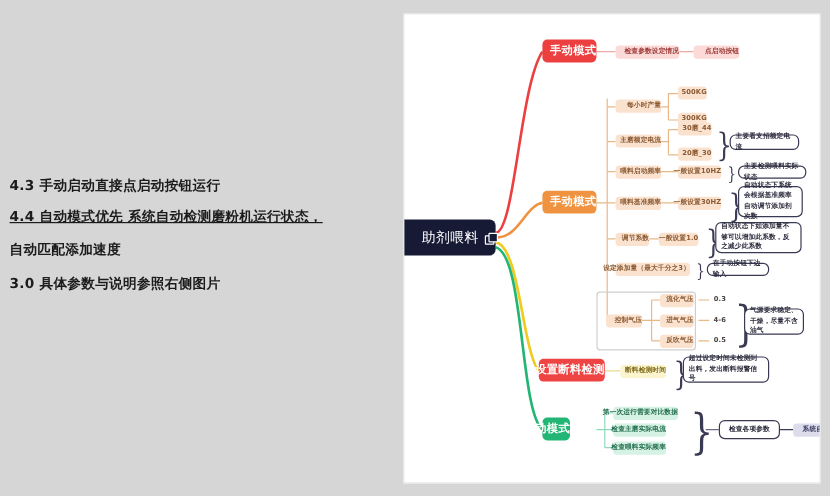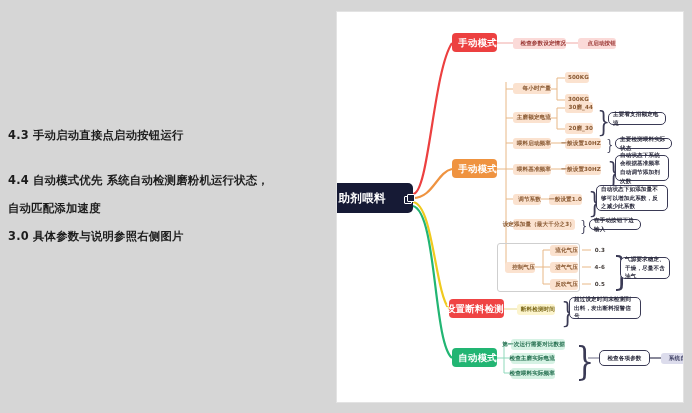--- a/index.html
+++ b/index.html
@@ -17,22 +17,22 @@
   }
   .note-line{
     position:absolute;
     color:#1c1c1c;
     font-size:11.4px;
     font-family:"DejaVu Sans","Liberation Sans",sans-serif;
     font-weight:700;
     white-space:nowrap;
     letter-spacing:.2px;
   }
-  #note-43{left:8px;top:128px;}
-  #note-44{left:8px;top:173px;}
+  #note-43{left:8px;top:147px;}
+  #note-44{left:8px;top:173px;text-decoration:underline;}
   #note-44b{left:8px;top:201px;}
   #note-45{left:8px;top:229px;}
 
   
   #mindmap-panel{
     position:absolute;left:336px;top:11px;width:346px;height:390px;
     background:#ffffff;
     border:1px solid #e3e3e3;
     overflow:hidden;
   }
@@ -46,22 +46,22 @@
     white-space:nowrap;
     font-family:"DejaVu Sans","Liberation Sans",sans-serif;
     line-height:1.25;
   }
 
   
   #node-root{
     left:-5px;top:171px;width:81px;height:30px;
     background:#161a35;color:#ffffff;
     border-radius:5px;
-    font-size:11.5px;font-weight:700;
-    gap:18px;
+    font-size:11.5px;font-weight:400;
+    gap:5px;
     letter-spacing:.4px;
   }
   #node-root .copy-icon{display:inline-block;width:9px;height:9px;position:relative;}
   #node-root .copy-icon::before{
     content:"";position:absolute;left:0;top:2px;width:6px;height:6px;
     border:1px solid #fff;border-radius:1px;
   }
   #node-root .copy-icon::after{
     content:"";position:absolute;left:2.5px;top:0;width:6px;height:6px;
     border:1px solid #fff;border-radius:1px;background:#161a35;
@@ -70,21 +70,21 @@
   
   .l1{
     border-radius:4px;
     font-size:9.4px;font-weight:700;color:#ffffff;
     height:19px;
     letter-spacing:.3px;
   }
   #node-manual{left:115px;top:21px;width:45px;background:#ec4040;}
   #node-params{left:115px;top:147px;width:45px;background:#ef9340;}
   #node-break {left:112px;top:287px;width:55px;background:#ef4444;}
-  #node-auto  {left:115px;top:336px;width:45px;background:#22b573;}
+  #node-auto  {left:115px;top:336px;width:23px;background:#22b573;}
 
   
   .pill{
     border-radius:3px;
     font-size:5.6px;
     font-weight:700;
     height:11px;
     color:#3c3330;
     letter-spacing:.1px;
   }

